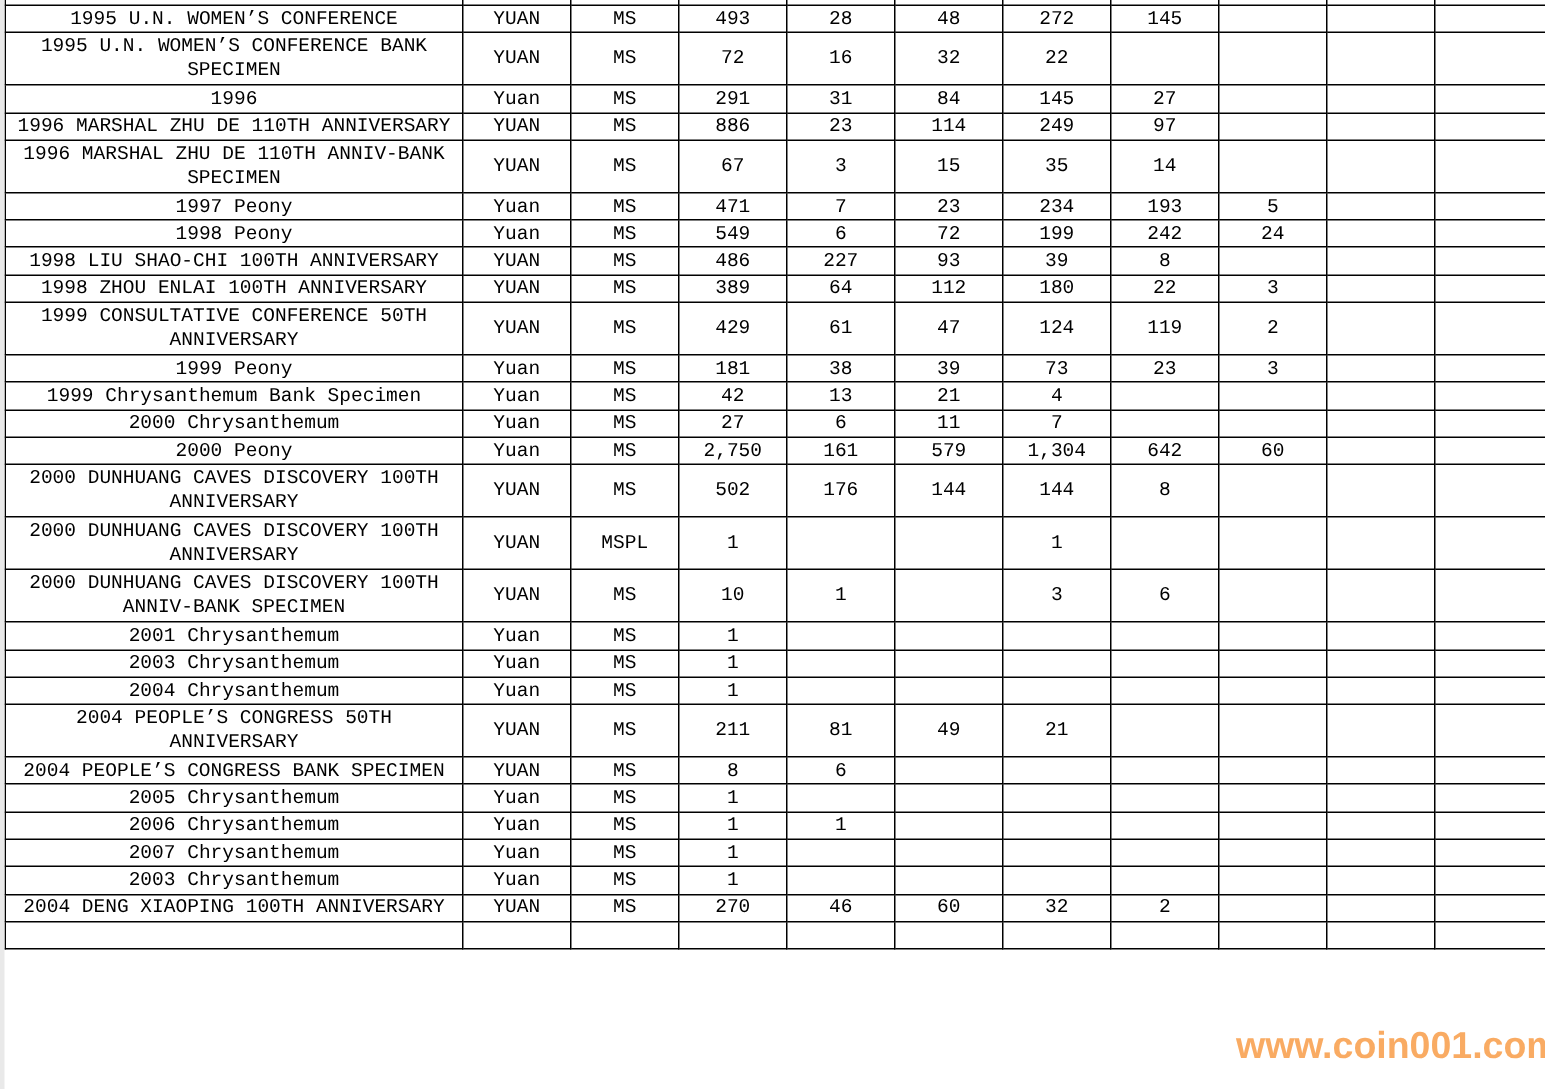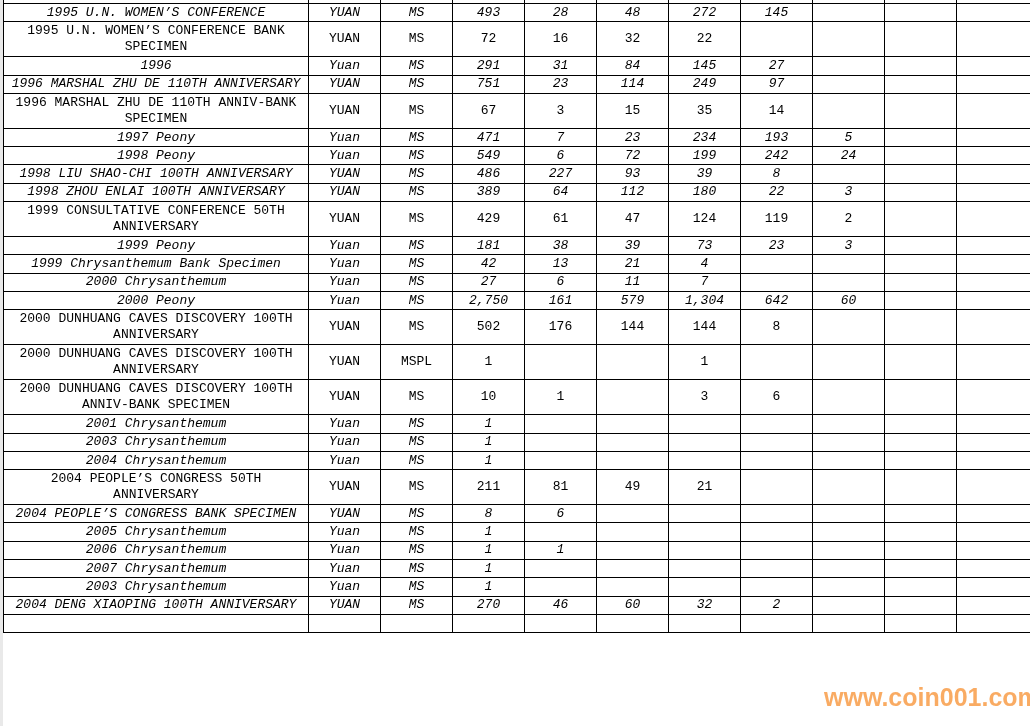--- a/index.html
+++ b/index.html
@@ -29,21 +29,21 @@
   table.census td {
     border: 1px solid #000000;
     text-align: center;
     vertical-align: middle;
     font-size: 13px;
     line-height: 16px;
     padding: 0 2px;
     color: #000000;
     overflow: hidden;
   }
-  tr.r-s { height: 18.3px; font-style: italic; }
+  tr.r-s { height: 18.3px; }
   tr.r-d { height: 35px; }
   tr.r-p { height: 18px; }
   td.val { white-space: nowrap; }
   .watermark {
     position: absolute;
     left: 824px;
     top: 683px;
     z-index: 3;
     font-family: "Liberation Sans", sans-serif;
     font-weight: bold;
@@ -124,21 +124,21 @@
           <td class="val">145</td>
           <td class="val">27</td>
           <td class="val"></td>
           <td class="val"></td>
           <td class="val"></td>
         </tr>
         <tr class="r-s">
           <td class="desc">1996 MARSHAL ZHU DE 110TH ANNIVERSARY</td>
           <td class="val">YUAN</td>
           <td class="val">MS</td>
-          <td class="val">751</td>
+          <td class="val">886</td>
           <td class="val">23</td>
           <td class="val">114</td>
           <td class="val">249</td>
           <td class="val">97</td>
           <td class="val"></td>
           <td class="val"></td>
           <td class="val"></td>
         </tr>
         <tr class="r-d">
           <td class="desc">1996 MARSHAL ZHU DE 110TH ANNIV-BANK SPECIMEN</td>

